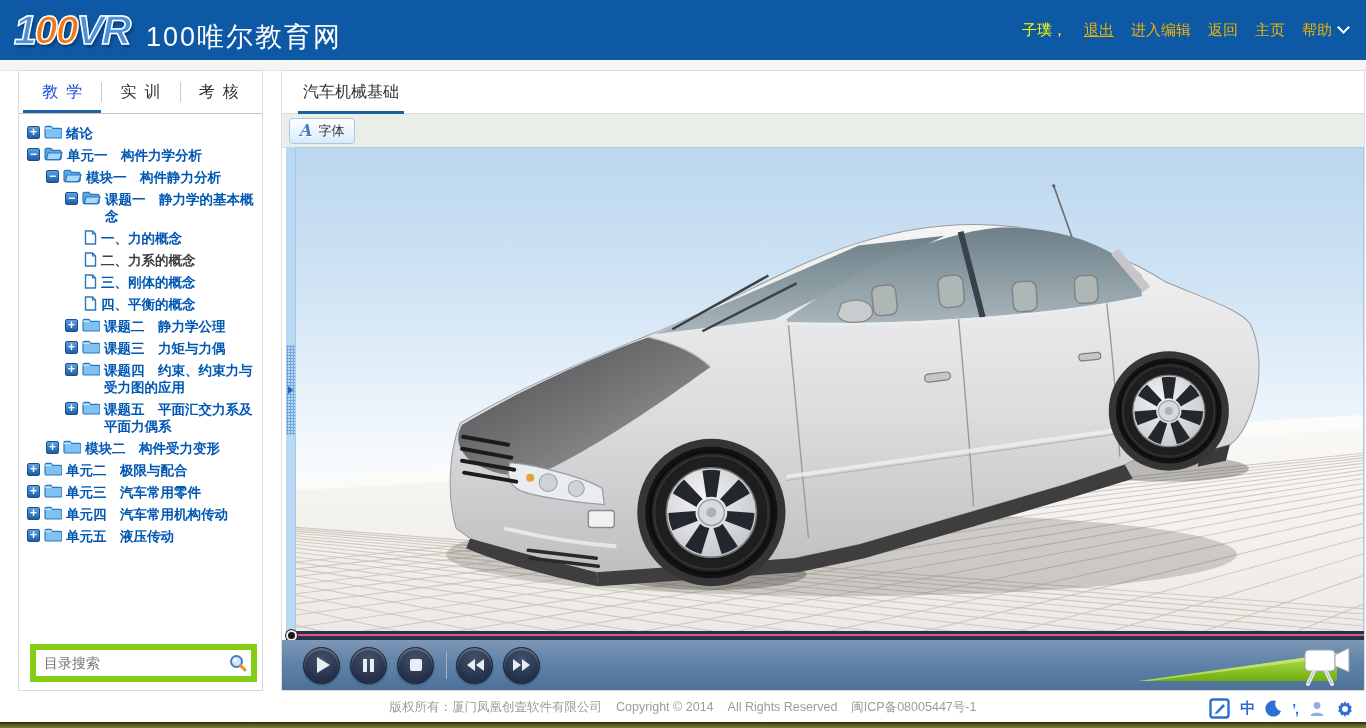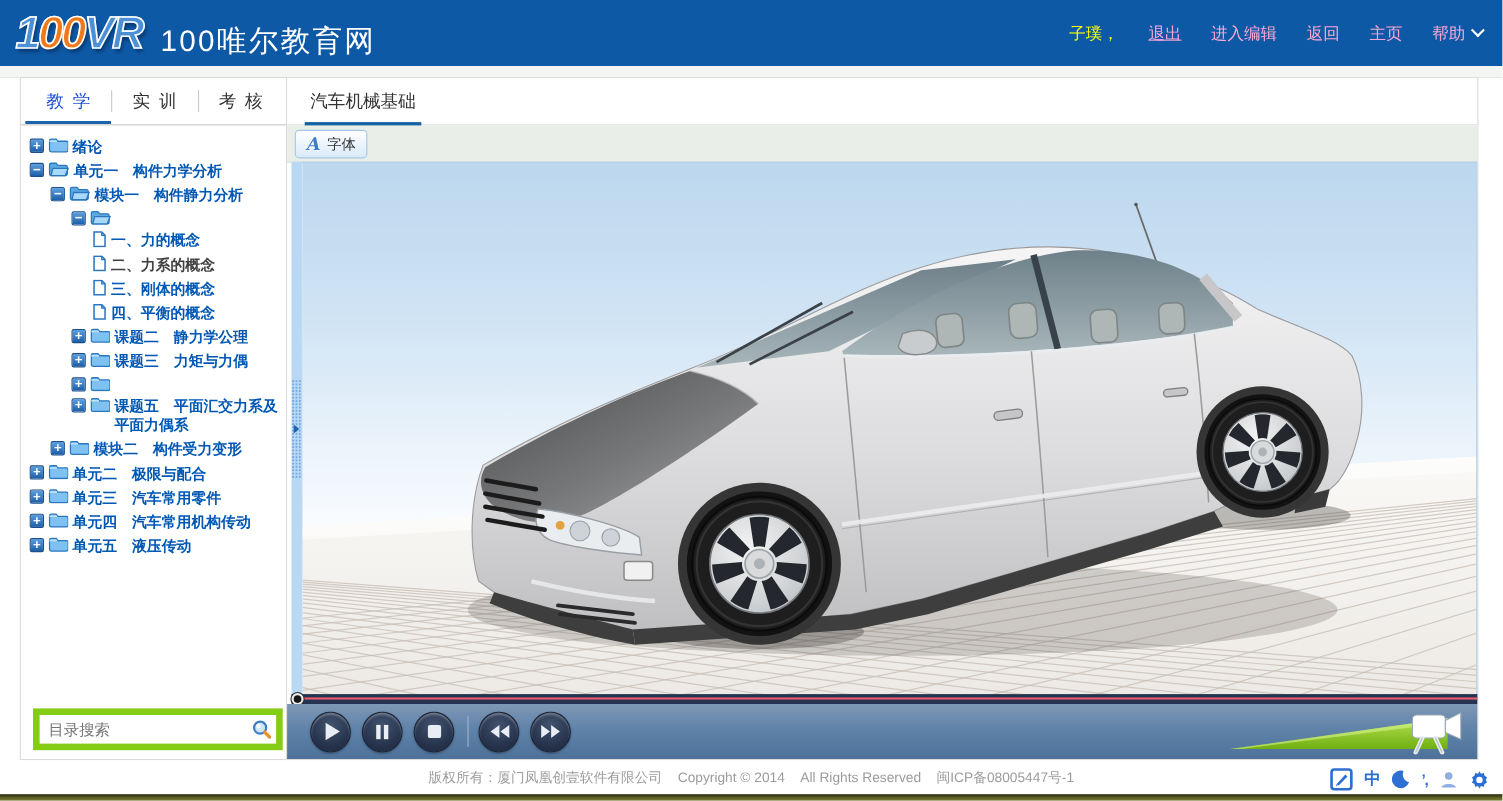--- a/index.html
+++ b/index.html
@@ -9,21 +9,21 @@
 
   
   #header{left:0;top:0;width:1366px;height:60px;background:#0E59A6;}
   #logo{left:14px;top:7px;height:46px;display:flex;align-items:center;cursor:pointer;}
   .lg{font-style:italic;font-weight:bold;font-size:41px;line-height:44px;letter-spacing:-2px;
       -webkit-text-stroke:1.5px #fff;text-shadow:2px 3px 3px rgba(0,25,60,.45);}
   .lg-b{color:#4C90D8;background:linear-gradient(#EAF5FF,#2E6DB4);-webkit-background-clip:text;background-clip:text;}
   .lg-o{color:#F07818;background:linear-gradient(#FFE0A8,#EE5F08);-webkit-background-clip:text;background-clip:text;}
   #site-title{left:146px;top:19px;color:#fff;font-size:27px;letter-spacing:2px;}
   #top-nav{right:18px;top:0;height:60px;display:flex;align-items:center;gap:17px;font-size:15px;color:#fff;}
-  #top-nav .lnk{color:#f9a8d4;cursor:pointer;white-space:nowrap;margin-left:10px;}
+  #top-nav .lnk{color:#eab308;cursor:pointer;white-space:nowrap;}
   #user-name{color:#FFFF00;}
   #logout{text-decoration:underline;}
   .caret{display:inline-block;width:7px;height:7px;border-right:2px solid #fff;border-bottom:2px solid #fff;
          transform:rotate(45deg);margin-left:7px;vertical-align:3px;}
   #top-band{left:0;top:60px;width:1366px;height:10px;background:#F4F6F3;border-bottom:1px solid #E4E7E3;}
 
   
   #sidebar{left:18px;top:70px;width:245px;height:621px;background:#fff;border:1px solid #DADADA;box-sizing:border-box;}
   #side-tabs{height:42px;display:flex;align-items:stretch;border-bottom:1px solid #C6C6C6;padding:0 4px;}
   .stab{width:78px;display:flex;align-items:center;justify-content:center;font-size:16px;color:#333;
@@ -38,21 +38,21 @@
   .exp{flex:none;width:13px;height:13px;margin-top:1px;border:1px solid #1A4E8C;border-radius:2px;
        background:linear-gradient(#5DA0E0,#1C5FA8);color:#fff;font-size:12px;line-height:11px;
        text-align:center;font-weight:bold;box-sizing:border-box;cursor:pointer;}
   .ticon{flex:none;margin-top:0;}
   #side-search{position:absolute;left:11px;bottom:8px;width:215px;height:26px;border:6px solid #84cc16;background:#fff;}
   #side-search input{position:absolute;left:0;top:0;width:100%;height:100%;border:0;outline:0;box-sizing:border-box;
         padding:0 28px 0 8px;font-size:14px;color:#444;font-family:inherit;background:transparent;}
   #search-ico{position:absolute;right:3px;top:3px;cursor:pointer;}
 
   
-  #main{left:260px;top:70px;width:1084px;height:621px;background:#fff;border:1px solid #DCDCDC;box-sizing:border-box;}
+  #main{left:281px;top:70px;width:1084px;height:621px;background:#fff;border:1px solid #DCDCDC;box-sizing:border-box;}
   #main-tabrow{height:42px;border-bottom:1px solid #DCDCDC;}
   #main-tab{display:inline-block;margin-left:16px;padding:11px 5px 8px;font-size:16px;color:#333;
             border-bottom:3px solid #17619F;cursor:pointer;}
   #toolbar{height:33px;background:#E9EEE9;border-bottom:1px solid #DBE1DB;display:flex;align-items:center;padding-left:7px;}
   #font-btn{height:24px;padding:0 10px;border:1px solid #A5C8E6;border-radius:4px;cursor:pointer;
             background:linear-gradient(#FFFFFF,#D9EAF8);display:flex;align-items:center;gap:6px;font-size:13px;color:#333;}
   #font-A{font-family:"DejaVu Serif","Liberation Serif",serif;font-style:italic;font-weight:bold;
           font-size:16px;color:#3E7EC6;text-shadow:1px 1px 0 #fff;}
   #viewer{position:absolute;left:0;top:76px;right:0;height:486px;}
   #splitter{position:absolute;left:4px;top:0;width:9px;height:100%;background:#B9D8F4;cursor:col-resize;}
@@ -145,20 +145,21 @@
           <path d="M4,6 h14 l-2.6,6.6 h-13 z" fill="#A9D8F8" stroke="#2B77BF" stroke-width="1.2"></path>
         </svg>
         <span class="tlabel">模块一　构件静力分析</span>
       </div>
       <div class="trow" style="padding-left: 38px;">
         <span class="exp">−</span>
         <svg class="ticon" width="19" height="14" viewBox="0 0 19 14">
           <path d="M1,3 q0,-1.6 1.6,-1.6 h4.4 l1.6,2 h7 q1.6,0 1.6,1.6 v6 q0,1.6 -1.6,1.6 h-13 q-1.6,0 -1.6,-1.6 z" fill="#5FA9E0" stroke="#2B77BF" stroke-width="1.2"></path>
           <path d="M4,6 h14 l-2.6,6.6 h-13 z" fill="#A9D8F8" stroke="#2B77BF" stroke-width="1.2"></path>
         </svg>
+        <span class="tlabel">课题一　静力学的基本概念</span>
       </div>
       <div class="trow" style="padding-left: 57px;">
         <svg class="ticon" width="13" height="15" viewBox="0 0 13 15">
           <path d="M1.5,1 h7 l3,3 v10 h-10 z" fill="#fff" stroke="#2B77BF" stroke-width="1.4"></path>
           <path d="M8.5,1 v3 h3" fill="none" stroke="#2B77BF" stroke-width="1.2"></path>
         </svg>
         <span class="tlabel">一、力的概念</span>
       </div>
       <div class="trow sel" style="padding-left: 57px;">
         <svg class="ticon" width="13" height="15" viewBox="0 0 13 15">
@@ -196,20 +197,21 @@
           <path d="M1,3.4 h6.9" stroke="#BFE2FA" stroke-width="1.4"></path>
         </svg>
         <span class="tlabel">课题三　力矩与力偶</span>
       </div>
       <div class="trow" style="padding-left: 38px;">
         <span class="exp">+</span>
         <svg class="ticon" width="18" height="14" viewBox="0 0 18 14">
           <path d="M1,3 q0,-1.6 1.6,-1.6 h4.4 l1.6,2 h7.8 q1.6,0 1.6,1.6 v6.4 q0,1.6 -1.6,1.6 h-13.8 q-1.6,0 -1.6,-1.6 z" fill="#7FC2F2" stroke="#2B77BF" stroke-width="1.2"></path>
           <path d="M1,3.4 h6.9" stroke="#BFE2FA" stroke-width="1.4"></path>
         </svg>
+        <span class="tlabel">课题四　约束、约束力与受力图的应用</span>
       </div>
       <div class="trow" style="padding-left: 38px;">
         <span class="exp">+</span>
         <svg class="ticon" width="18" height="14" viewBox="0 0 18 14">
           <path d="M1,3 q0,-1.6 1.6,-1.6 h4.4 l1.6,2 h7.8 q1.6,0 1.6,1.6 v6.4 q0,1.6 -1.6,1.6 h-13.8 q-1.6,0 -1.6,-1.6 z" fill="#7FC2F2" stroke="#2B77BF" stroke-width="1.2"></path>
           <path d="M1,3.4 h6.9" stroke="#BFE2FA" stroke-width="1.4"></path>
         </svg>
         <span class="tlabel">课题五　平面汇交力系及平面力偶系</span>
       </div>
       <div class="trow" style="padding-left: 19px;">

